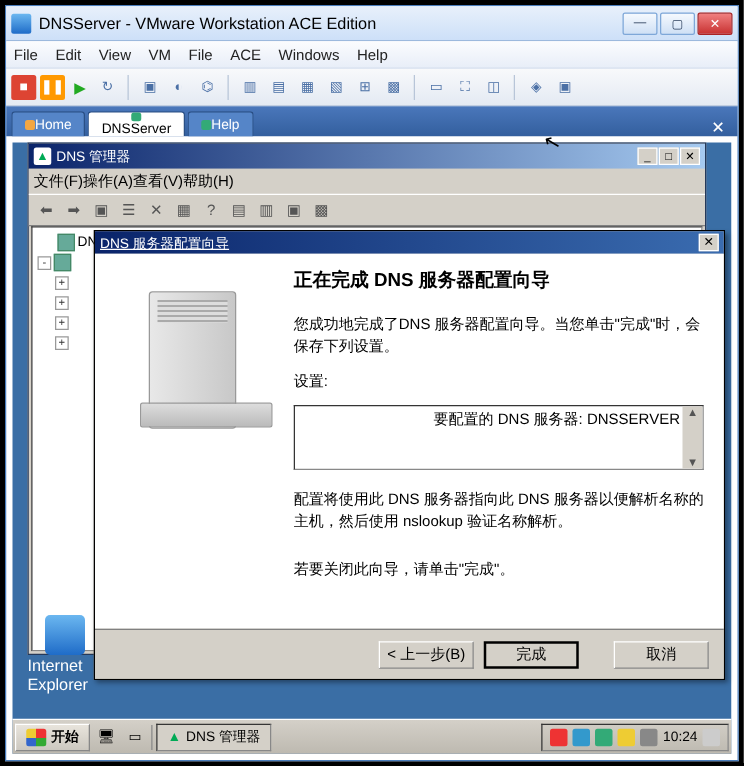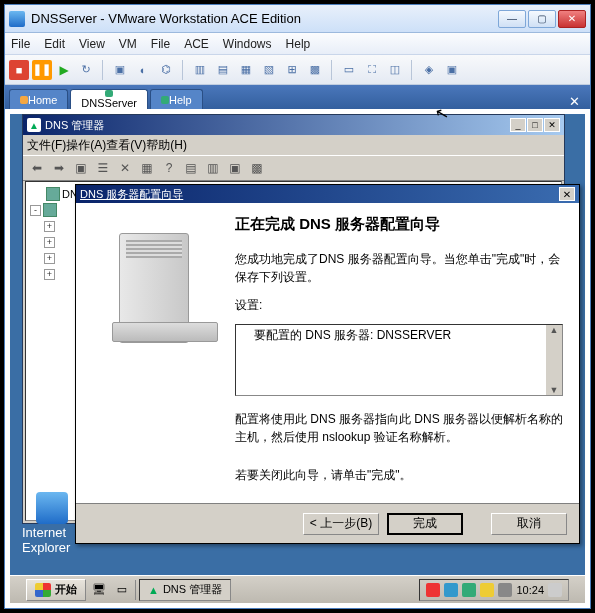--- a/index.html
+++ b/index.html
@@ -59,32 +59,32 @@
 .wiz-title .t { flex:1;text-decoration:underline; }
 .wiz-title .x { width:16px; height:14px; background:#d4d0c8; color:#000; display:flex; align-items:center; justify-content:center; font-size:10px; border:1px solid #fff;}
 .wiz-body { position:absolute; top:18px; left:0; right:0; bottom:40px; background:#fff; display:flex; }
 .wiz-left { width:155px; display:flex; align-items:flex-start; justify-content:center; padding-top:30px; }
 .server-img { width:70px; height:110px; background:linear-gradient(90deg,#e8e8e8,#c8c8c8); border:1px solid #999; border-radius:3px; position:relative;}
 .server-img::before { content:""; position:absolute; top:6px; left:6px; right:6px; height:18px; background:repeating-linear-gradient(0deg,#aaa,#aaa 2px,#ddd 2px,#ddd 4px);}
 .server-img::after { content:""; position:absolute; bottom:0; left:-8px; right:-30px; height:18px; background:linear-gradient(#ddd,#bbb); border:1px solid #999; border-radius:2px;}
 .wiz-right { flex:1; padding: 12px 16px 8px 4px; font-size:12px; color:#000; }
 .wiz-right h2 { font-size:15px; font-weight:bold; margin-bottom:16px; }
 .wiz-right p { line-height:1.5; margin-bottom:10px; }
-.settings-box { width:100%; height:72px; background:#fff; border:1px inset #888; padding:2px 18px; font-size:12px; overflow:auto; margin-bottom:14px; position:relative;}
+.settings-box { width:100%; height:52px; background:#fff; border:1px inset #888; padding:2px 18px; font-size:12px; overflow:auto; margin-bottom:14px; position:relative;text-align:right;}
 .settings-box .sb { position:absolute; right:0; top:0; bottom:0; width:16px; background:#d4d0c8; display:flex; flex-direction:column; justify-content:space-between; align-items:center; font-size:9px; color:#555;}
 .wiz-buttons { position:absolute; bottom:0; left:0; right:0; height:40px; background:#d4d0c8; border-top:1px solid #808080; display:flex; align-items:center; justify-content:flex-end; padding:0 12px; gap:8px; }
 .wbtn2 { min-width:76px; height:22px; background:#d4d0c8; border:1px solid #888; border-top-color:#fff; border-left-color:#fff; font-size:12px; display:flex; align-items:center; justify-content:center; }
 .wbtn2.def { border:2px solid #000;text-align:right; }
 
 
 .desktop-icon { position:absolute; left:12px; bottom:48px; width:60px; color:#fff; font-size:13px; }
 .desktop-icon .iimg { width:32px; height:32px; margin:0 auto 2px; background:linear-gradient(#6bb7f0,#1f6cc8); border-radius:4px; }
 
 
-.taskbar { position:absolute; left:0; right:0; bottom:0; height:28px; background:linear-gradient(#d4d0c8,#bdb9b0); border-top:1px solid #fff; display:flex; align-items:center; padding:0 16px; gap:3px; font-size:11px;}
+.taskbar { position:absolute; left:0; right:0; bottom:0; height:28px; background:linear-gradient(#d4d0c8,#bdb9b0); border-top:1px solid #fff; display:flex; align-items:center; padding:0 2px; gap:3px; font-size:11px;}
 .start { height:22px; padding:0 8px; background:linear-gradient(#e8e4dc,#ccc8c0); border:1px solid #888; border-top-color:#fff; border-left-color:#fff; display:flex; align-items:center; gap:4px; font-weight:bold;}
 .start .flag { width:16px; height:14px; background:conic-gradient(#e33 0 25%,#3a3 0 50%,#36c 0 75%,#ec3 0); border-radius:2px;}
 .ql { width:20px; height:20px; display:flex; align-items:center; justify-content:center;}
 .taskbtn { height:22px; padding:0 8px; background:#d4d0c8; border:1px inset #888; display:flex; align-items:center; gap:4px;}
 .tray { margin-left:auto; height:22px; border:1px inset #888; display:flex; align-items:center; gap:4px; padding:0 6px;}
 .tray .ti { width:14px; height:14px; border-radius:2px;}
 
 .cursor { position:absolute; left:435px; top:104px; font-size:16px; color:#000; transform:rotate(-15deg); pointer-events:none;}
 </style>
 </head>

